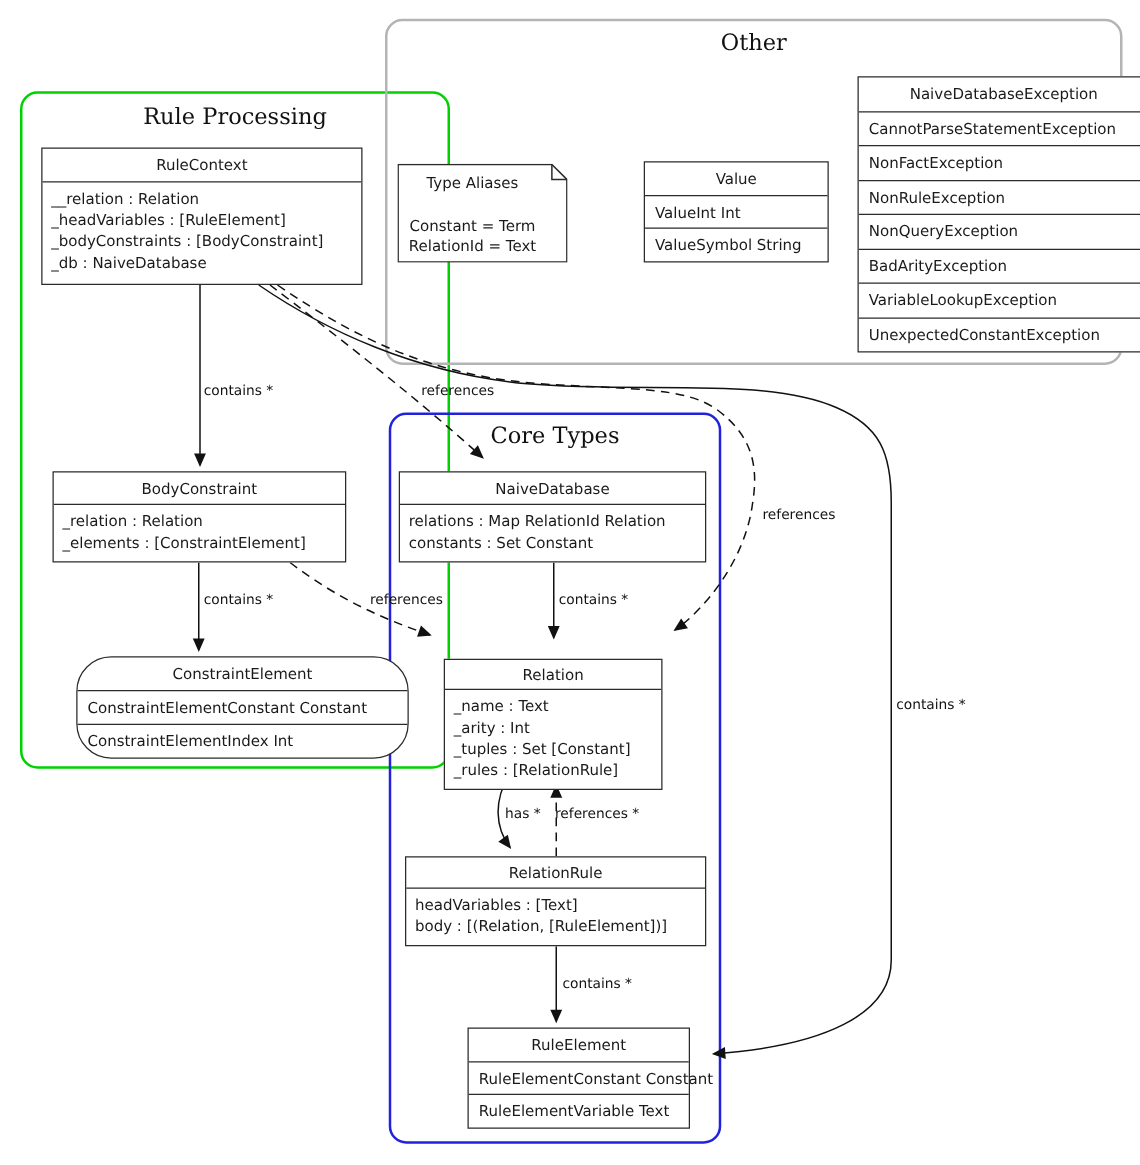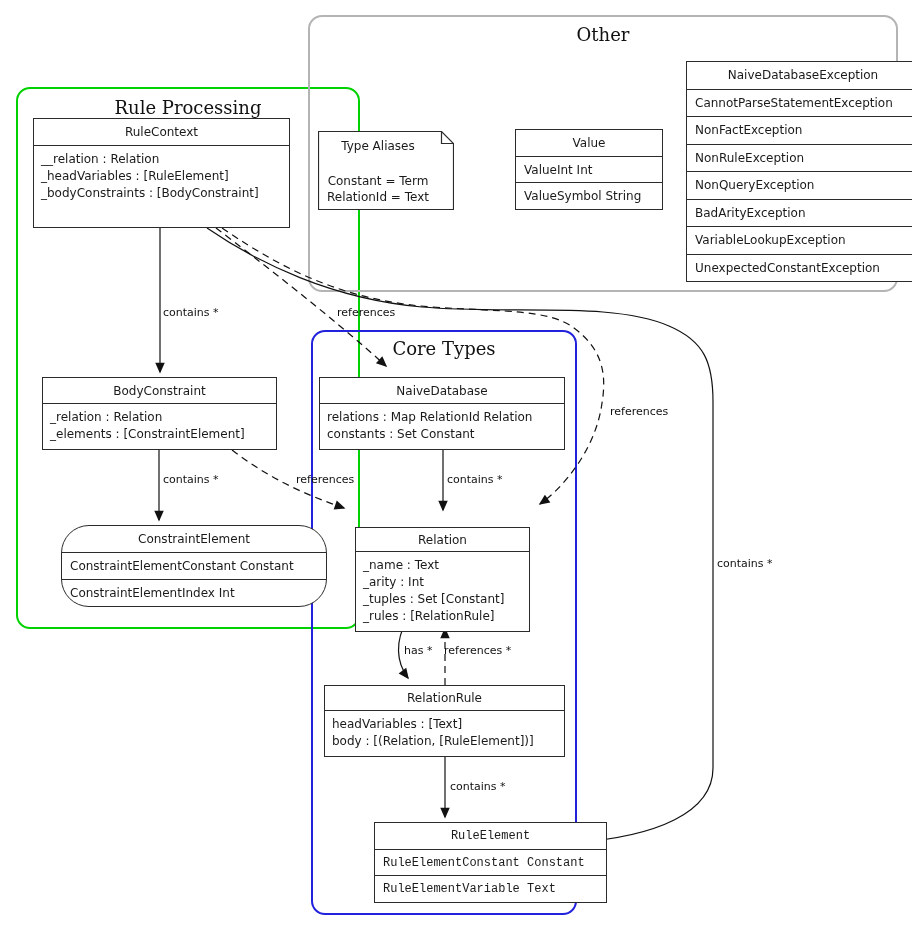--- a/index.html
+++ b/index.html
@@ -27,21 +27,21 @@
 
   .note { position:absolute; z-index:3; }
   .note .note-text { position:absolute; left:9px; top:7px; font-size:12px; line-height:16px; white-space:nowrap; }
   .note .gap { height:19px; }
 </style>
 </head>
 <body>
 
 <div id="canvas">
 
-  <div class="cluster" style="left:16px; top:87px; width:344px; height:542px; border-color:#00d100;">
+  <div class="cluster" style="left:16px; top:73px; width:344px; height:542px; border-color:#00d100;">
     <div class="cluster-title" style="top:8px;">Rule Processing</div>
   </div>
 
   <div class="cluster" style="left:308px; top:15px; width:590px; height:277px; border-color:#b4b4b4;">
     <div class="cluster-title" style="top:7px;">Other</div>
   </div>
 
   <div class="cluster" style="left:311px; top:330px; width:266px; height:585px; border-color:#2222dd;">
     <div class="cluster-title" style="top:6px;">Core Types</div>
   </div>
@@ -76,20 +76,21 @@
   <div class="elabel" style="left:404px; top:644px;">has *</div>
   <div class="elabel" style="left:444px; top:644px;">references *</div>
   <div class="elabel" style="left:450px; top:780px;">contains *</div>
 
   <div class="node" style="left:33px; top:118px; width:257px; height:110px;">
     <div class="node-title" style="height:27px;">RuleContext</div>
     <div class="node-attrs">
       <div>__relation : Relation</div>
       <div>_headVariables : [RuleElement]</div>
       <div>_bodyConstraints : [BodyConstraint]</div>
+      <div>_db : NaiveDatabase</div>
     </div>
   </div>
 
   <div class="note" style="left:318px; top:131px; width:136px; height:57px;text-align:center;">
     <svg width="136" height="79">
       <path d="M0.5,0.5 L123.5,0.5 L135.5,12.5 L135.5,78.5 L0.5,78.5 Z" fill="#ffffff" stroke="#2b2b2b" stroke-width="1.2"></path>
       <path d="M123.5,0.5 L123.5,12.5 L135.5,12.5" fill="none" stroke="#2b2b2b" stroke-width="1.2"></path>
     </svg>
     <div class="note-text">
       <div>Type Aliases</div>
@@ -149,19 +150,19 @@
   </div>
 
   <div class="node" style="left:324px; top:685px; width:241px; height:72px;">
     <div class="node-title" style="height:25px;">RelationRule</div>
     <div class="node-attrs">
       <div>headVariables : [Text]</div>
       <div>body : [(Relation, [RuleElement])]</div>
     </div>
   </div>
 
-  <div class="node rowbox" style="left:338px; top:822px; width:233px; height:81px;font-family:Liberation Mono, monospace;">
+  <div class="node rowbox" style="left:338px; top:822px; width:178px; height:81px;">
     <div class="cell title">RuleElement</div>
     <div class="cell">RuleElementConstant Constant</div>
     <div class="cell">RuleElementVariable Text</div>
   </div>
 
 </div>
 
 </body></html>

